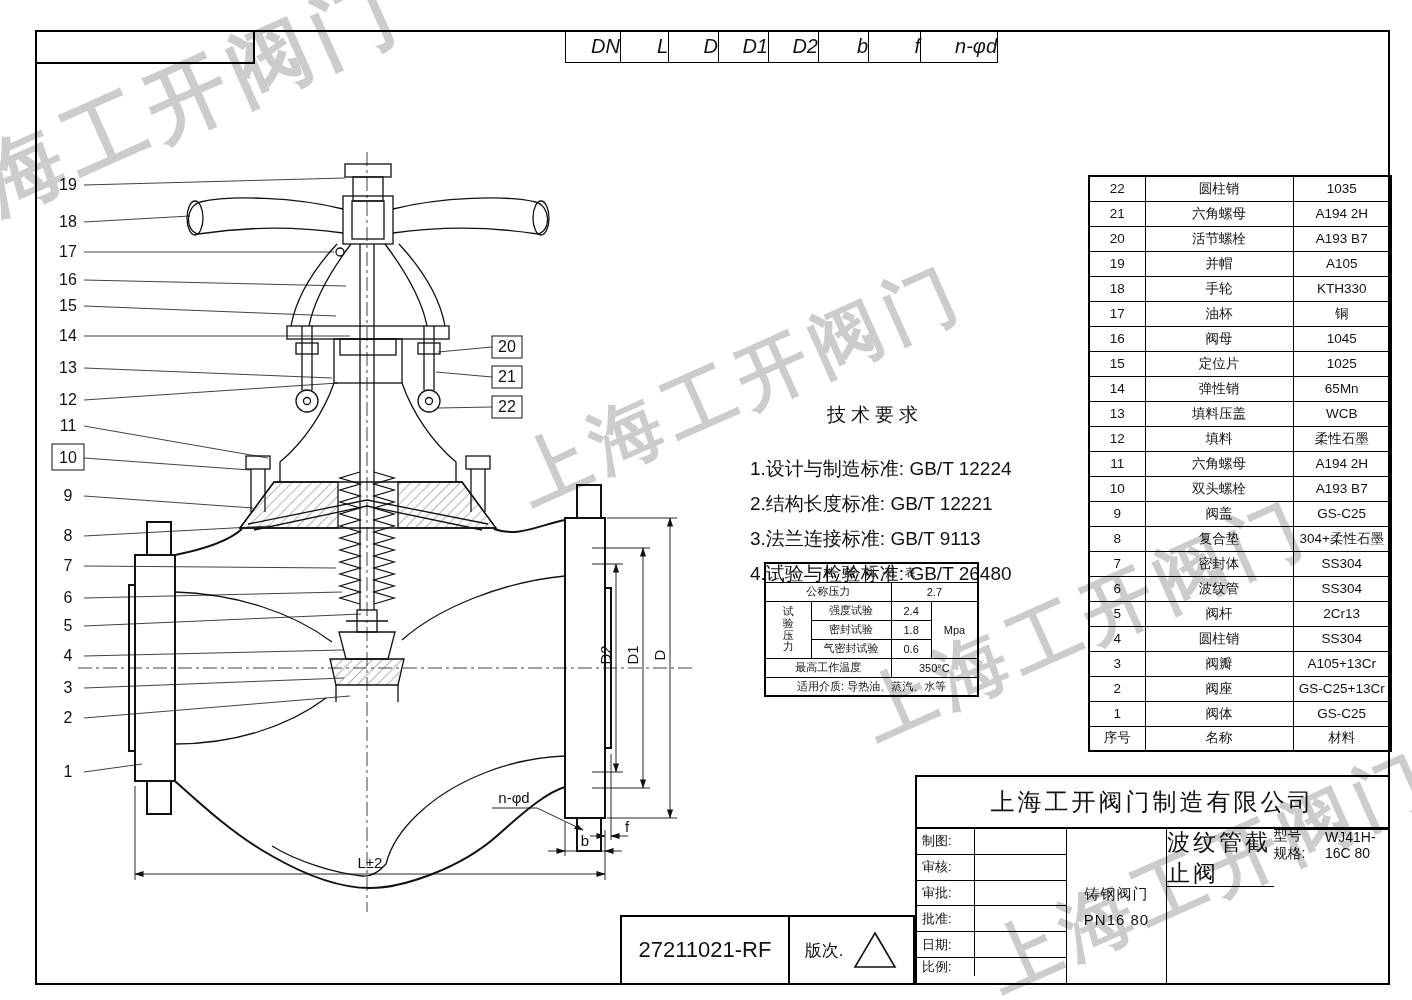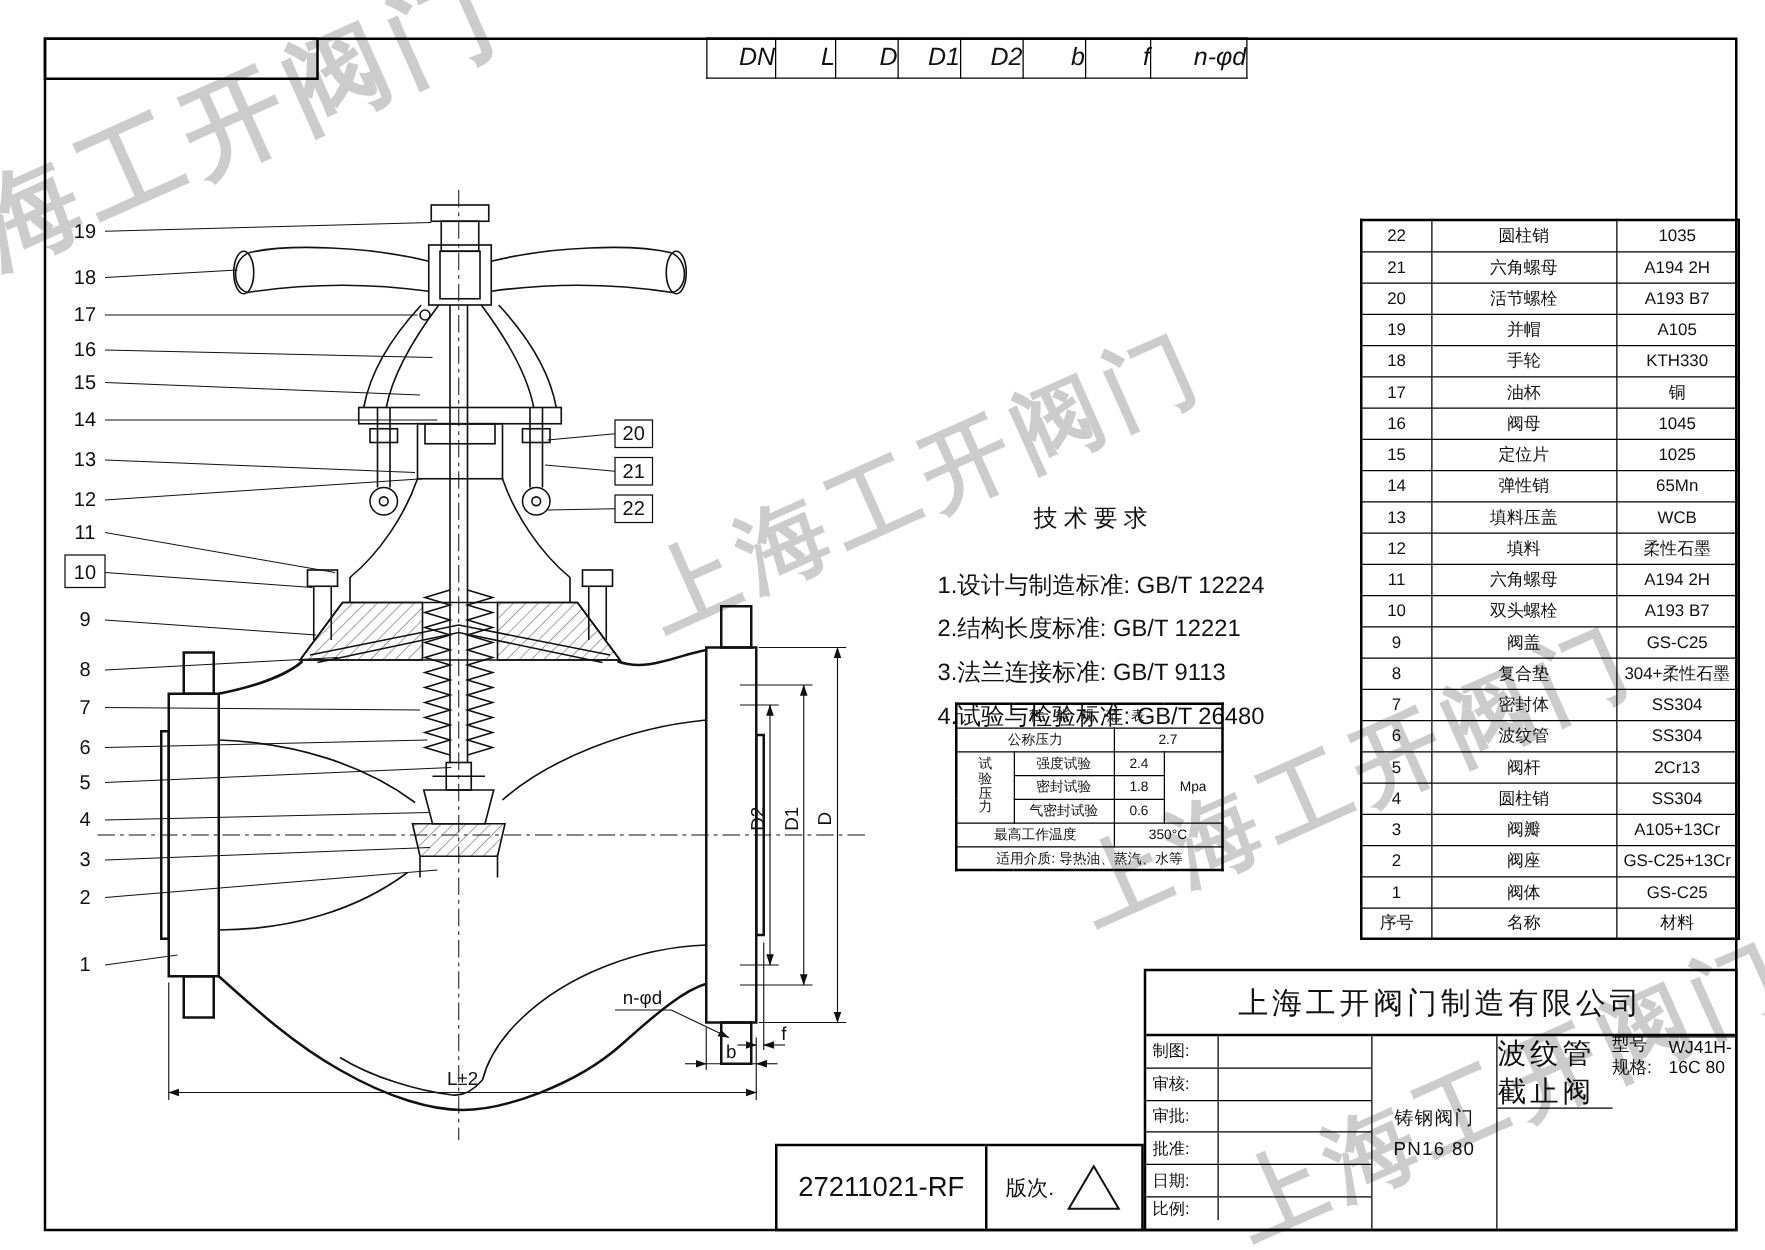--- a/index.html
+++ b/index.html
@@ -32,21 +32,21 @@
   
   .dwg-box{position:absolute;left:620px;top:915px;width:295px;height:70px;border:2px solid #000;display:flex;}
   .dwg-no{width:168px;border-right:2px solid #000;display:flex;align-items:center;justify-content:center;font-size:22px;}
   .rev-cell{flex:1;display:flex;align-items:center;justify-content:center;gap:9px;font-size:17px;}
 
   
   .title-block{position:absolute;left:915px;top:775px;width:475px;height:210px;border:2px solid #000;}
   .tb-company{height:52px;border-bottom:2px solid #000;display:flex;align-items:center;justify-content:center;
               font-size:24px;font-weight:normal;letter-spacing:3px;}
   .tb-body{display:flex;height:154px;}
-  .tb-left{width:181px;border-right:1.5px solid #000;display:flex;flex-direction:column;}
+  .tb-left{width:150px;border-right:1.5px solid #000;display:flex;flex-direction:column;}
   .tb-row{flex:1;display:flex;border-bottom:1.5px solid #000;}
   .tb-row:last-child{border-bottom:none;flex-direction:column;}
   .tb-label{width:58px;border-right:1.5px solid #000;font-size:13px;display:flex;align-items:center;padding-left:5px;}
   .tb-blank{flex:1;}
   .tb-mid{width:100px;border-right:1.5px solid #000;display:flex;flex-direction:column;align-items:center;justify-content:center;gap:7px;}
   .tb-cat{font-size:15px;letter-spacing:1px;}
   .tb-pn{font-size:15px;letter-spacing:1px;}
   .tb-right{flex:1;display:flex;flex-direction:row;}
   .tb-product{height:58px;display:flex;align-items:center;justify-content:center;font-size:23px;letter-spacing:3px;border-bottom:1.5px solid #000;}
   .tb-spacer{flex:1;}

